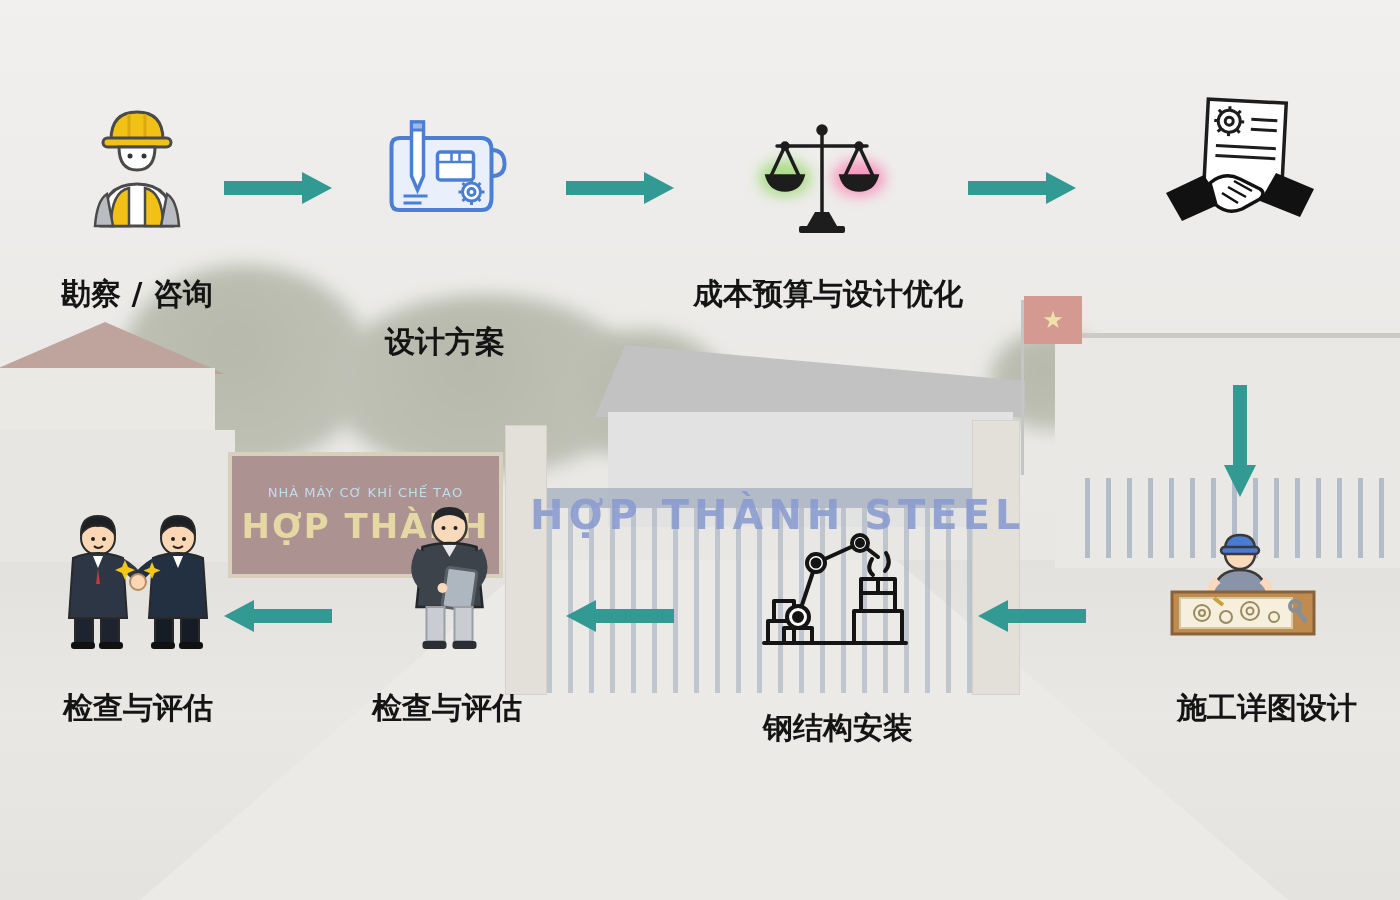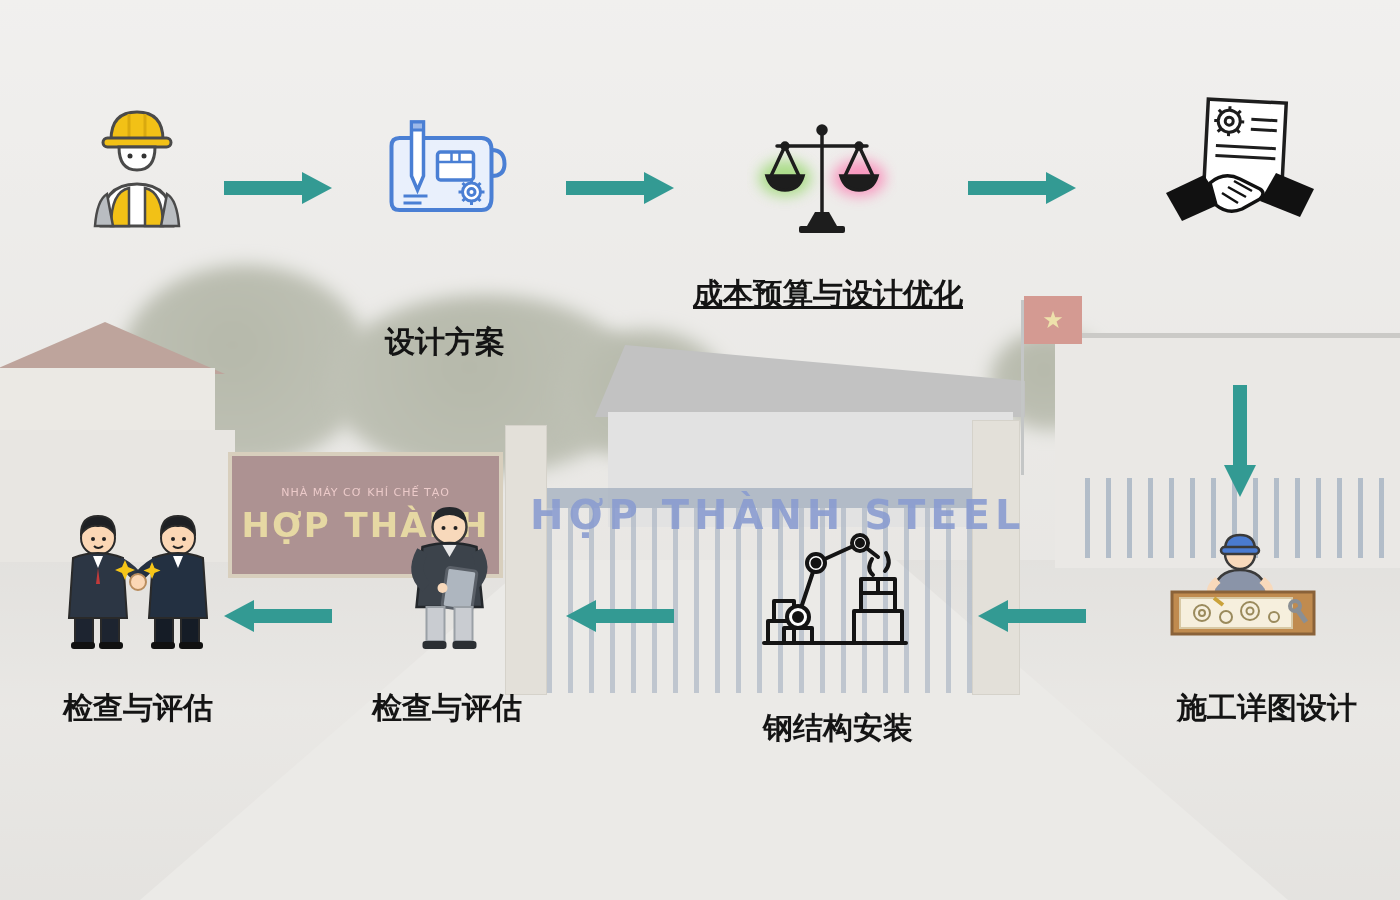--- a/index.html
+++ b/index.html
@@ -28,21 +28,21 @@
                   clip-path:polygon(0 100%,7% 0,100% 50%,100% 100%); }
   .bg-main-wall { left:608px; top:412px; width:405px; height:115px; background:#d6d8d9; }
   .bg-right-building { left:1055px; top:333px; width:345px; height:235px; background:#e7e4dd;
                        border-top:5px solid #a9a8a2; }
   .bg-right-fence { left:1085px; top:478px; width:315px; height:80px;
                     background:repeating-linear-gradient(90deg, rgba(93,127,168,.85) 0 5px, transparent 5px 21px); }
   .bg-left-wall { left:0; top:430px; width:235px; height:132px; background:#e4e0d7; }
   .bg-sign { left:228px; top:452px; width:275px; height:126px; background:#7c3538;
              border:4px solid #c9b084; display:flex; flex-direction:column; align-items:center;
              justify-content:center; gap:6px; position:absolute; }
-  .bg-sign-line1 { position:static; color:#fca5a5; font-size:11px; letter-spacing:1px; white-space:nowrap; }
+  .bg-sign-line1 { position:static; color:#7dd3fc; font-size:13px; letter-spacing:1px; white-space:nowrap; }
   .bg-sign-line2 { position:static; color:#e8c33a; font-size:34px; font-weight:bold; letter-spacing:2px; white-space:nowrap; }
   .bg-pillar { background:#dad4c4; border:1px solid #bdb7a6; }
   .p1 { left:505px; top:425px; width:42px; height:270px; }
   .p2 { left:972px; top:420px; width:48px; height:275px; }
   .bg-gate { left:547px; top:488px; width:425px; height:205px;
              background:
                linear-gradient(#4f729f,#4f729f) top/100% 20px no-repeat,
                repeating-linear-gradient(90deg, rgba(79,114,159,.8) 0 5px, transparent 5px 21px);
              opacity:.75; }
   .bg-gate-text { left:530px; top:492px; width:450px; text-align:center; color:#1d4ed8;
@@ -320,20 +320,21 @@
         <rect x="128" y="118" width="18" height="26" fill="#151c26"></rect>
         <rect x="98" y="142" width="24" height="7" rx="3" fill="#111111" stroke="none"></rect>
         <rect x="126" y="142" width="24" height="7" rx="3" fill="#111111" stroke="none"></rect>
       </g>
       <circle cx="85" cy="82" r="8" fill="#fbd7b5" stroke="#b98d5e" stroke-width="2"></circle>
       <path d="M72 60 l3 7 7 3 -7 3 -3 7 -3 -7 -7 -3 7 -3 Z" fill="#f5c518"></path>
       <path d="M99 62 l2.5 6 6 2.5 -6 2.5 -2.5 6 -2.5 -6 -6 -2.5 6 -2.5 Z" fill="#f5c518"></path>
     </svg>
   </div>
 
+  <div class="step-label" style="left:137px;  top:274px;">勘察 / 咨询</div>
   <div class="step-label" style="left:445px;  top:274px;margin-top:48px;">设计方案</div>
-  <div class="step-label" style="left:828px;  top:274px;text-decoration:underline;">成本预算与设计优化</div>
+  <div class="step-label" style="left:828px;  top:274px;">成本预算与设计优化</div>
   <div class="step-label" style="left:1243px; top:688px;margin-left:24px;">施工详图设计</div>
   <div class="step-label" style="left:838px;  top:708px;">钢结构安装</div>
   <div class="step-label" style="left:447px;  top:688px;">检查与评估</div>
   <div class="step-label" style="left:138px;  top:688px;">检查与评估</div>
 
 </div>
 
 </body></html>

